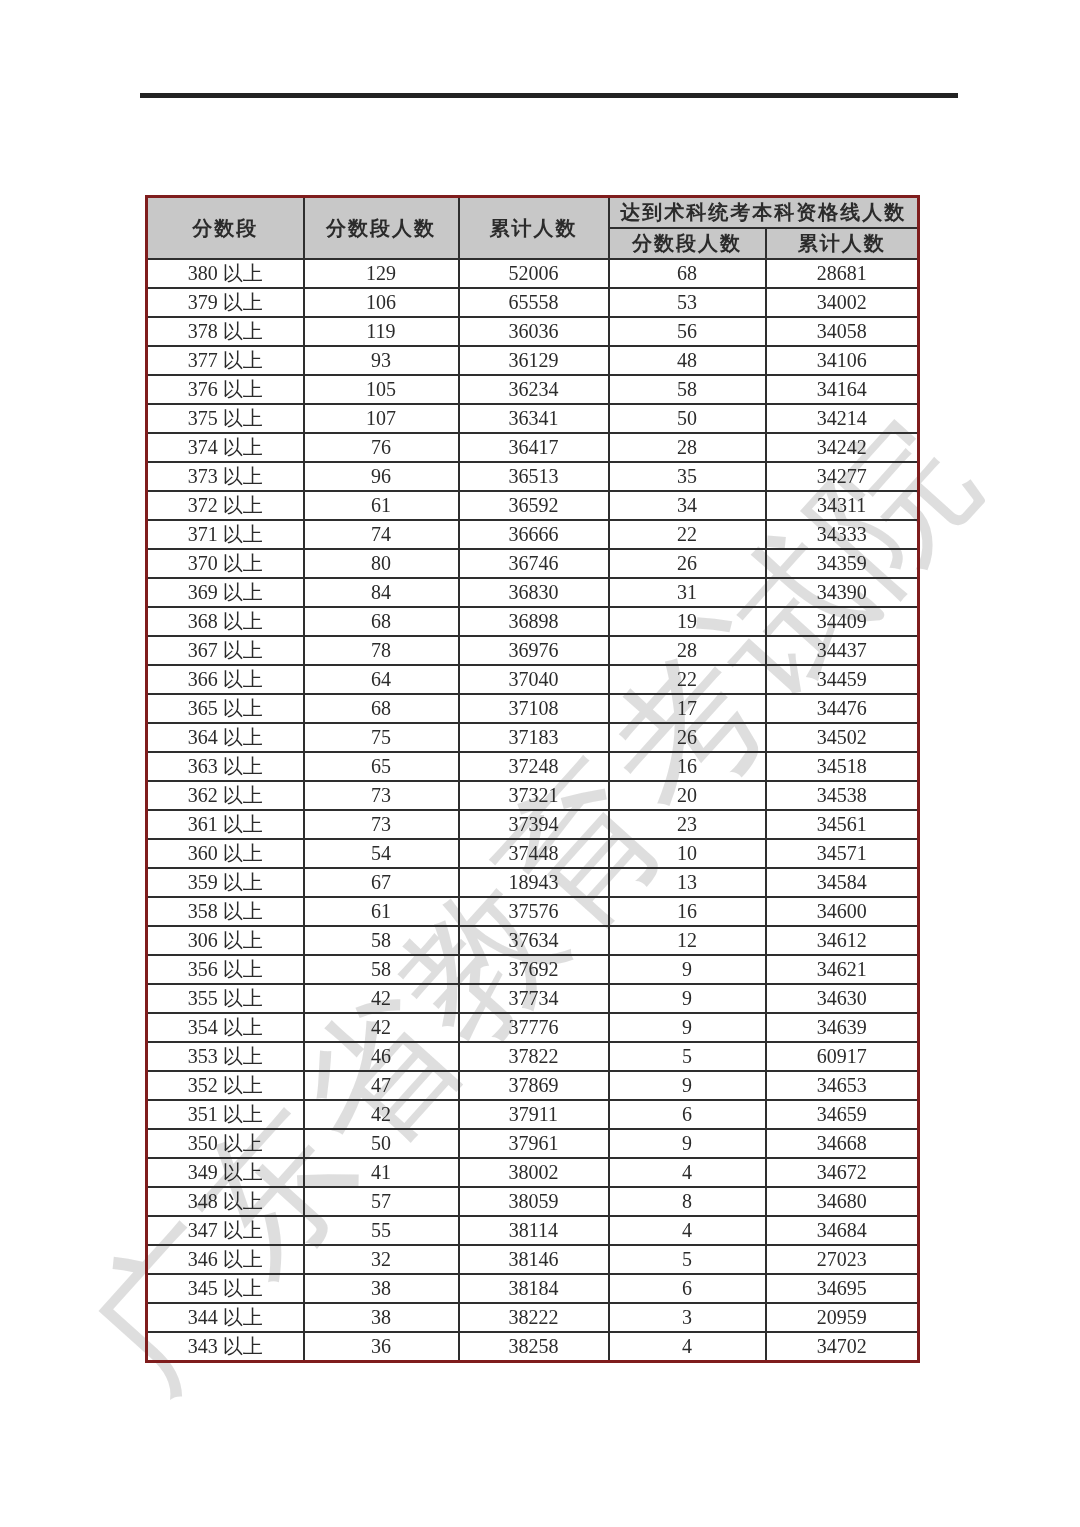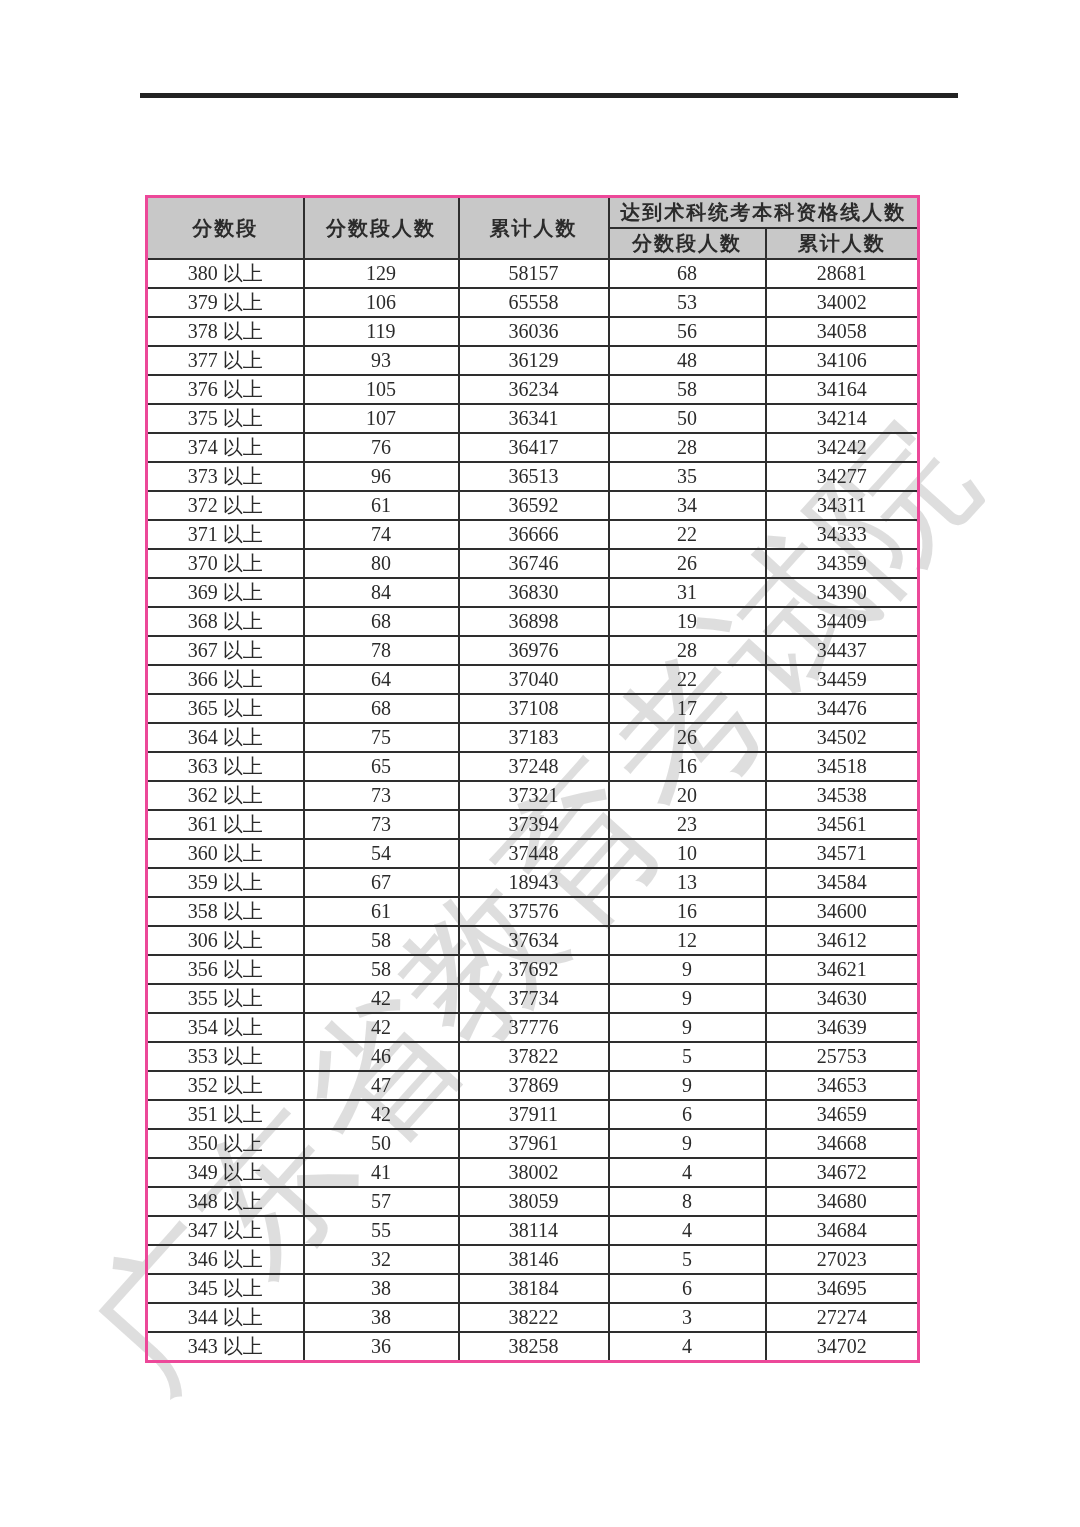--- a/index.html
+++ b/index.html
@@ -50,21 +50,21 @@
   }
   table.score-table th,
   table.score-table td {
     border: 2px solid #2e2e2e;
     text-align: center;
     vertical-align: middle;
     padding: 0;
     overflow: hidden;
   }
   table.score-table {
-    border: 3px solid #ec4899;
+    border: 3px solid #7f1d1d;
   }
   table.score-table thead th {
     background: #c8c8c8;
     font-weight: 700;
     font-size: 20px;
     height: 29px;
     letter-spacing: 2px;
   }
   table.score-table tbody td {
     font-size: 20px;
@@ -101,21 +101,21 @@
     </tr>
     <tr>
       <th>分数段人数</th>
       <th>累计人数</th>
     </tr>
   </thead>
   <tbody>
       <tr>
         <td>380 以上</td>
         <td>129</td>
-        <td>58157</td>
+        <td>52006</td>
         <td>68</td>
         <td>28681</td>
       </tr>
       <tr>
         <td>379 以上</td>
         <td>106</td>
         <td>65558</td>
         <td>53</td>
         <td>34002</td>
       </tr>
@@ -292,21 +292,21 @@
         <td>42</td>
         <td>37776</td>
         <td>9</td>
         <td>34639</td>
       </tr>
       <tr>
         <td>353 以上</td>
         <td>46</td>
         <td>37822</td>
         <td>5</td>
-        <td>25753</td>
+        <td>60917</td>
       </tr>
       <tr>
         <td>352 以上</td>
         <td>47</td>
         <td>37869</td>
         <td>9</td>
         <td>34653</td>
       </tr>
       <tr>
         <td>351 以上</td>
@@ -355,21 +355,21 @@
         <td>38</td>
         <td>38184</td>
         <td>6</td>
         <td>34695</td>
       </tr>
       <tr>
         <td>344 以上</td>
         <td>38</td>
         <td>38222</td>
         <td>3</td>
-        <td>27274</td>
+        <td>20959</td>
       </tr>
       <tr>
         <td>343 以上</td>
         <td>36</td>
         <td>38258</td>
         <td>4</td>
         <td>34702</td>
       </tr>
     </tbody>
 </table>

